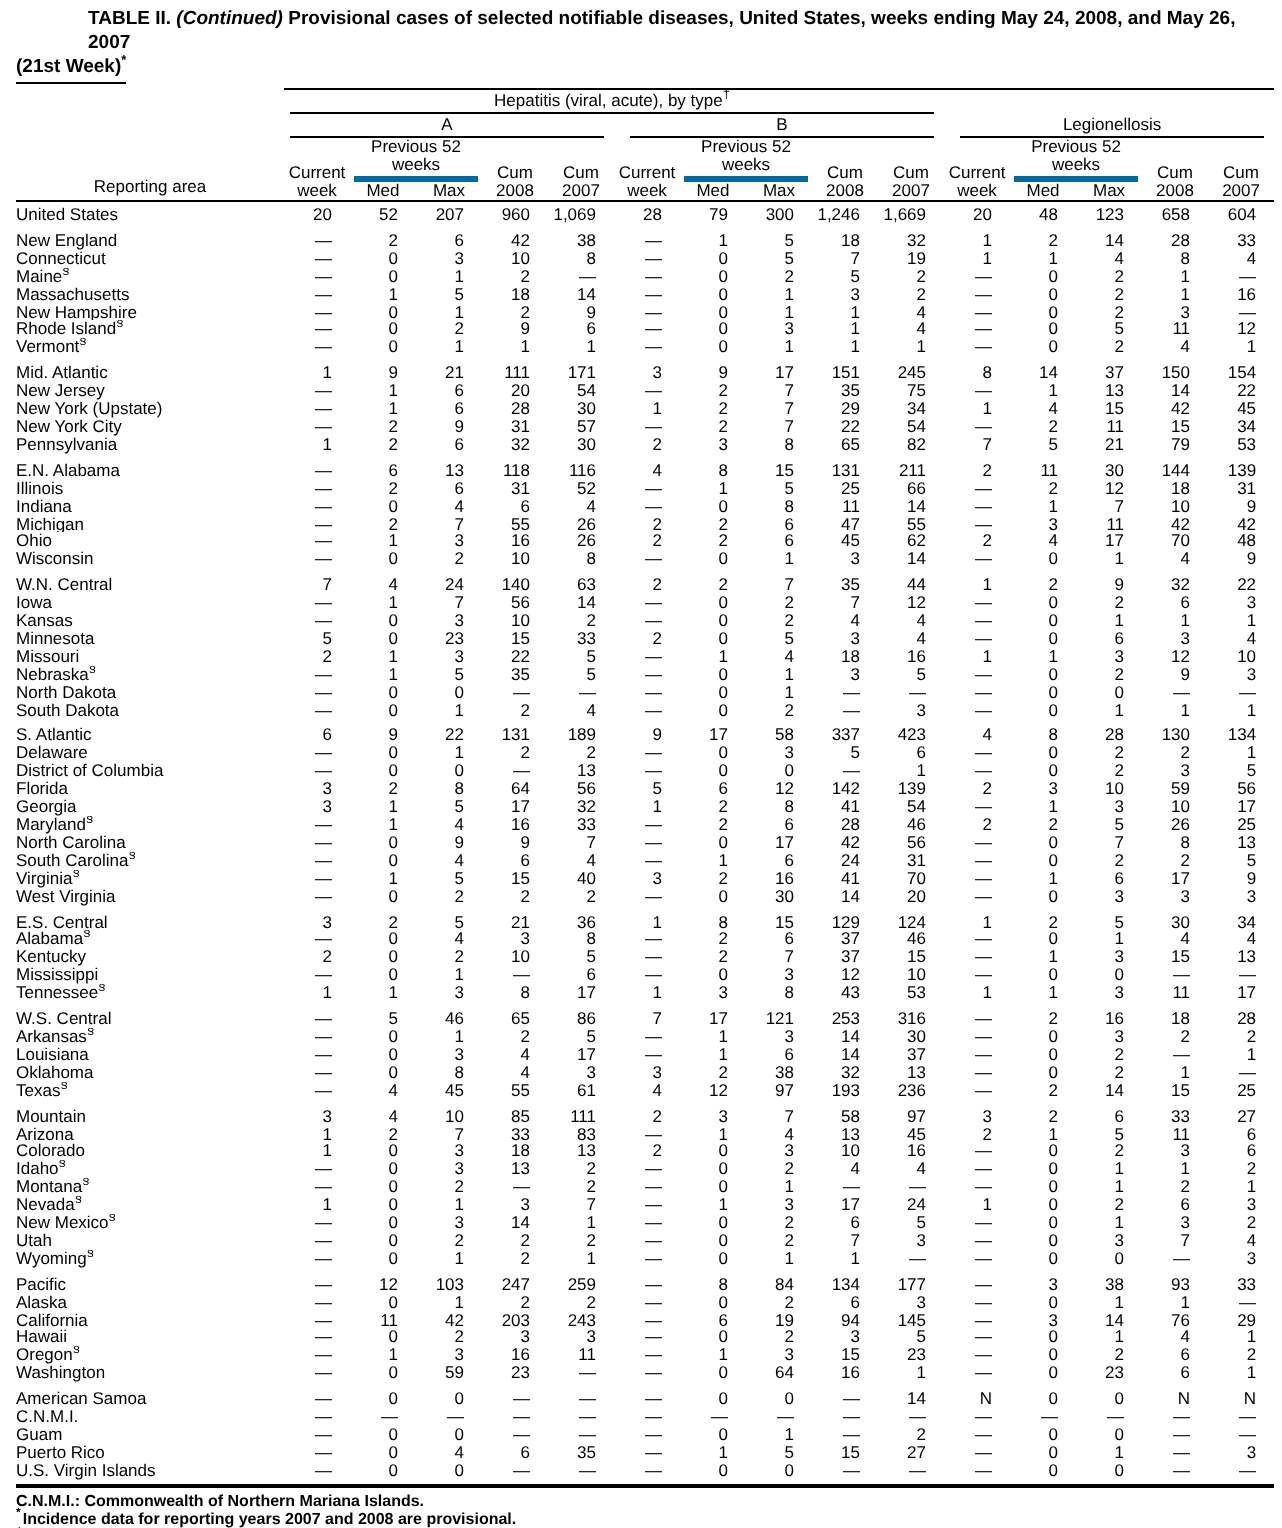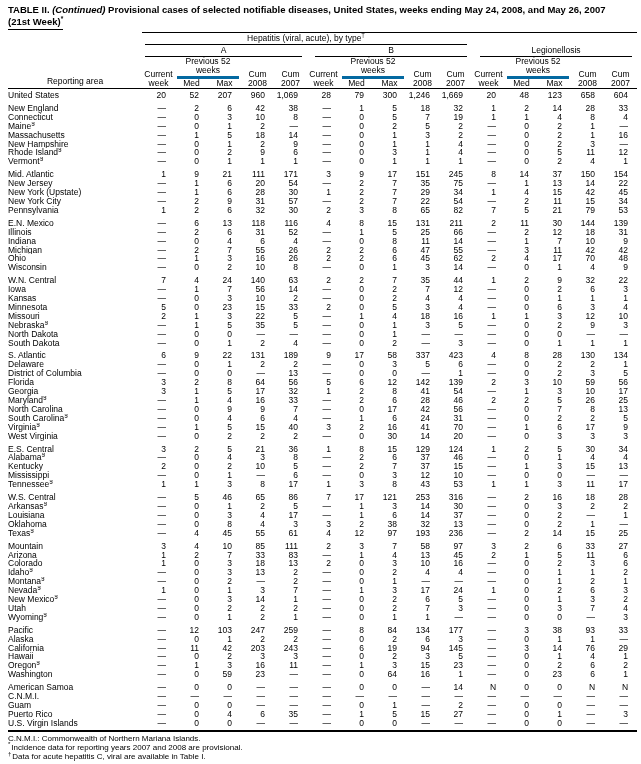--- a/index.html
+++ b/index.html
@@ -1,19 +1,19 @@
 <!DOCTYPE html>
 <html><head>
 <meta charset="utf-8">
 <style>
   html,body{margin:0;padding:0;background:#fff;color:#000;}
   body{font-family:"Liberation Sans","DejaVu Sans",sans-serif;width:641px;}
   .page{padding:4px 6px 4px 8px;}
   
-  .title{font-size:9.5px;font-weight:bold;line-height:12px;}
+  .title{font-size:9.5px;font-weight:bold;line-height:12px;margin-left:36px;}
   .title .cont{font-style:italic;}
   .week-line{font-size:9.5px;font-weight:bold;line-height:12px;}
   .week-line .wk{display:inline-block;border-bottom:1.5px solid #000;padding-bottom:1px;}
   sup{font-size:6.5px;vertical-align:super;line-height:0;}
   
   table{border-collapse:collapse;table-layout:fixed;width:629px;margin-top:2px;}
   col.c-area{width:134px;}
   col.c-num{width:33px;}
   th{font-weight:normal;font-size:8.5px;padding:0;vertical-align:bottom;text-align:center;line-height:9px;}
   th.area-h{text-align:center;vertical-align:bottom;padding-bottom:2px;}
@@ -25,21 +25,21 @@
   td{font-size:8.5px;line-height:8.9px;padding:0;white-space:nowrap;}
   td.area{text-align:left;overflow:hidden;}
   td.area.bold{font-weight:normal;}
   td.num{text-align:right;padding-right:9px;}
   td.gs{padding-left:2px;}
   tr.spacer td{height:4px;line-height:4px;font-size:1px;}
   tbody tr.first-data td{border-top:1.5px solid #000;padding-top:2px;}
   tbody tr.last-data td{border-bottom:2.5px solid #000;padding-bottom:2px;}
   
   .footnotes{margin-top:2px;}
-  .fn{font-size:8px;line-height:9.3px;}
+  .fn{font-size:8px;line-height:9.3px;font-weight:bold;}
   .fn .sym{font-size:6px;vertical-align:super;line-height:0;margin-right:1px;}
 </style>
 </head>
 <body>
 
 <div class="page">
 
   <div class="title">
     <span>TABLE II.</span>
     <span class="cont">(Continued)</span>
@@ -356,21 +356,21 @@
           <td class="num gs">7</td>
           <td class="num">5</td>
           <td class="num">21</td>
           <td class="num">79</td>
           <td class="num">53</td>
         </tr>
         <tr class="spacer">
           <td colspan="16"></td>
         </tr>
         <tr>
-          <td class="area bold">E.N. Mexico</td>
+          <td class="area bold">E.N. Alabama</td>
           <td class="num gs">—</td>
           <td class="num">6</td>
           <td class="num">13</td>
           <td class="num">118</td>
           <td class="num">116</td>
           <td class="num gs">4</td>
           <td class="num">8</td>
           <td class="num">15</td>
           <td class="num">131</td>
           <td class="num">211</td>

